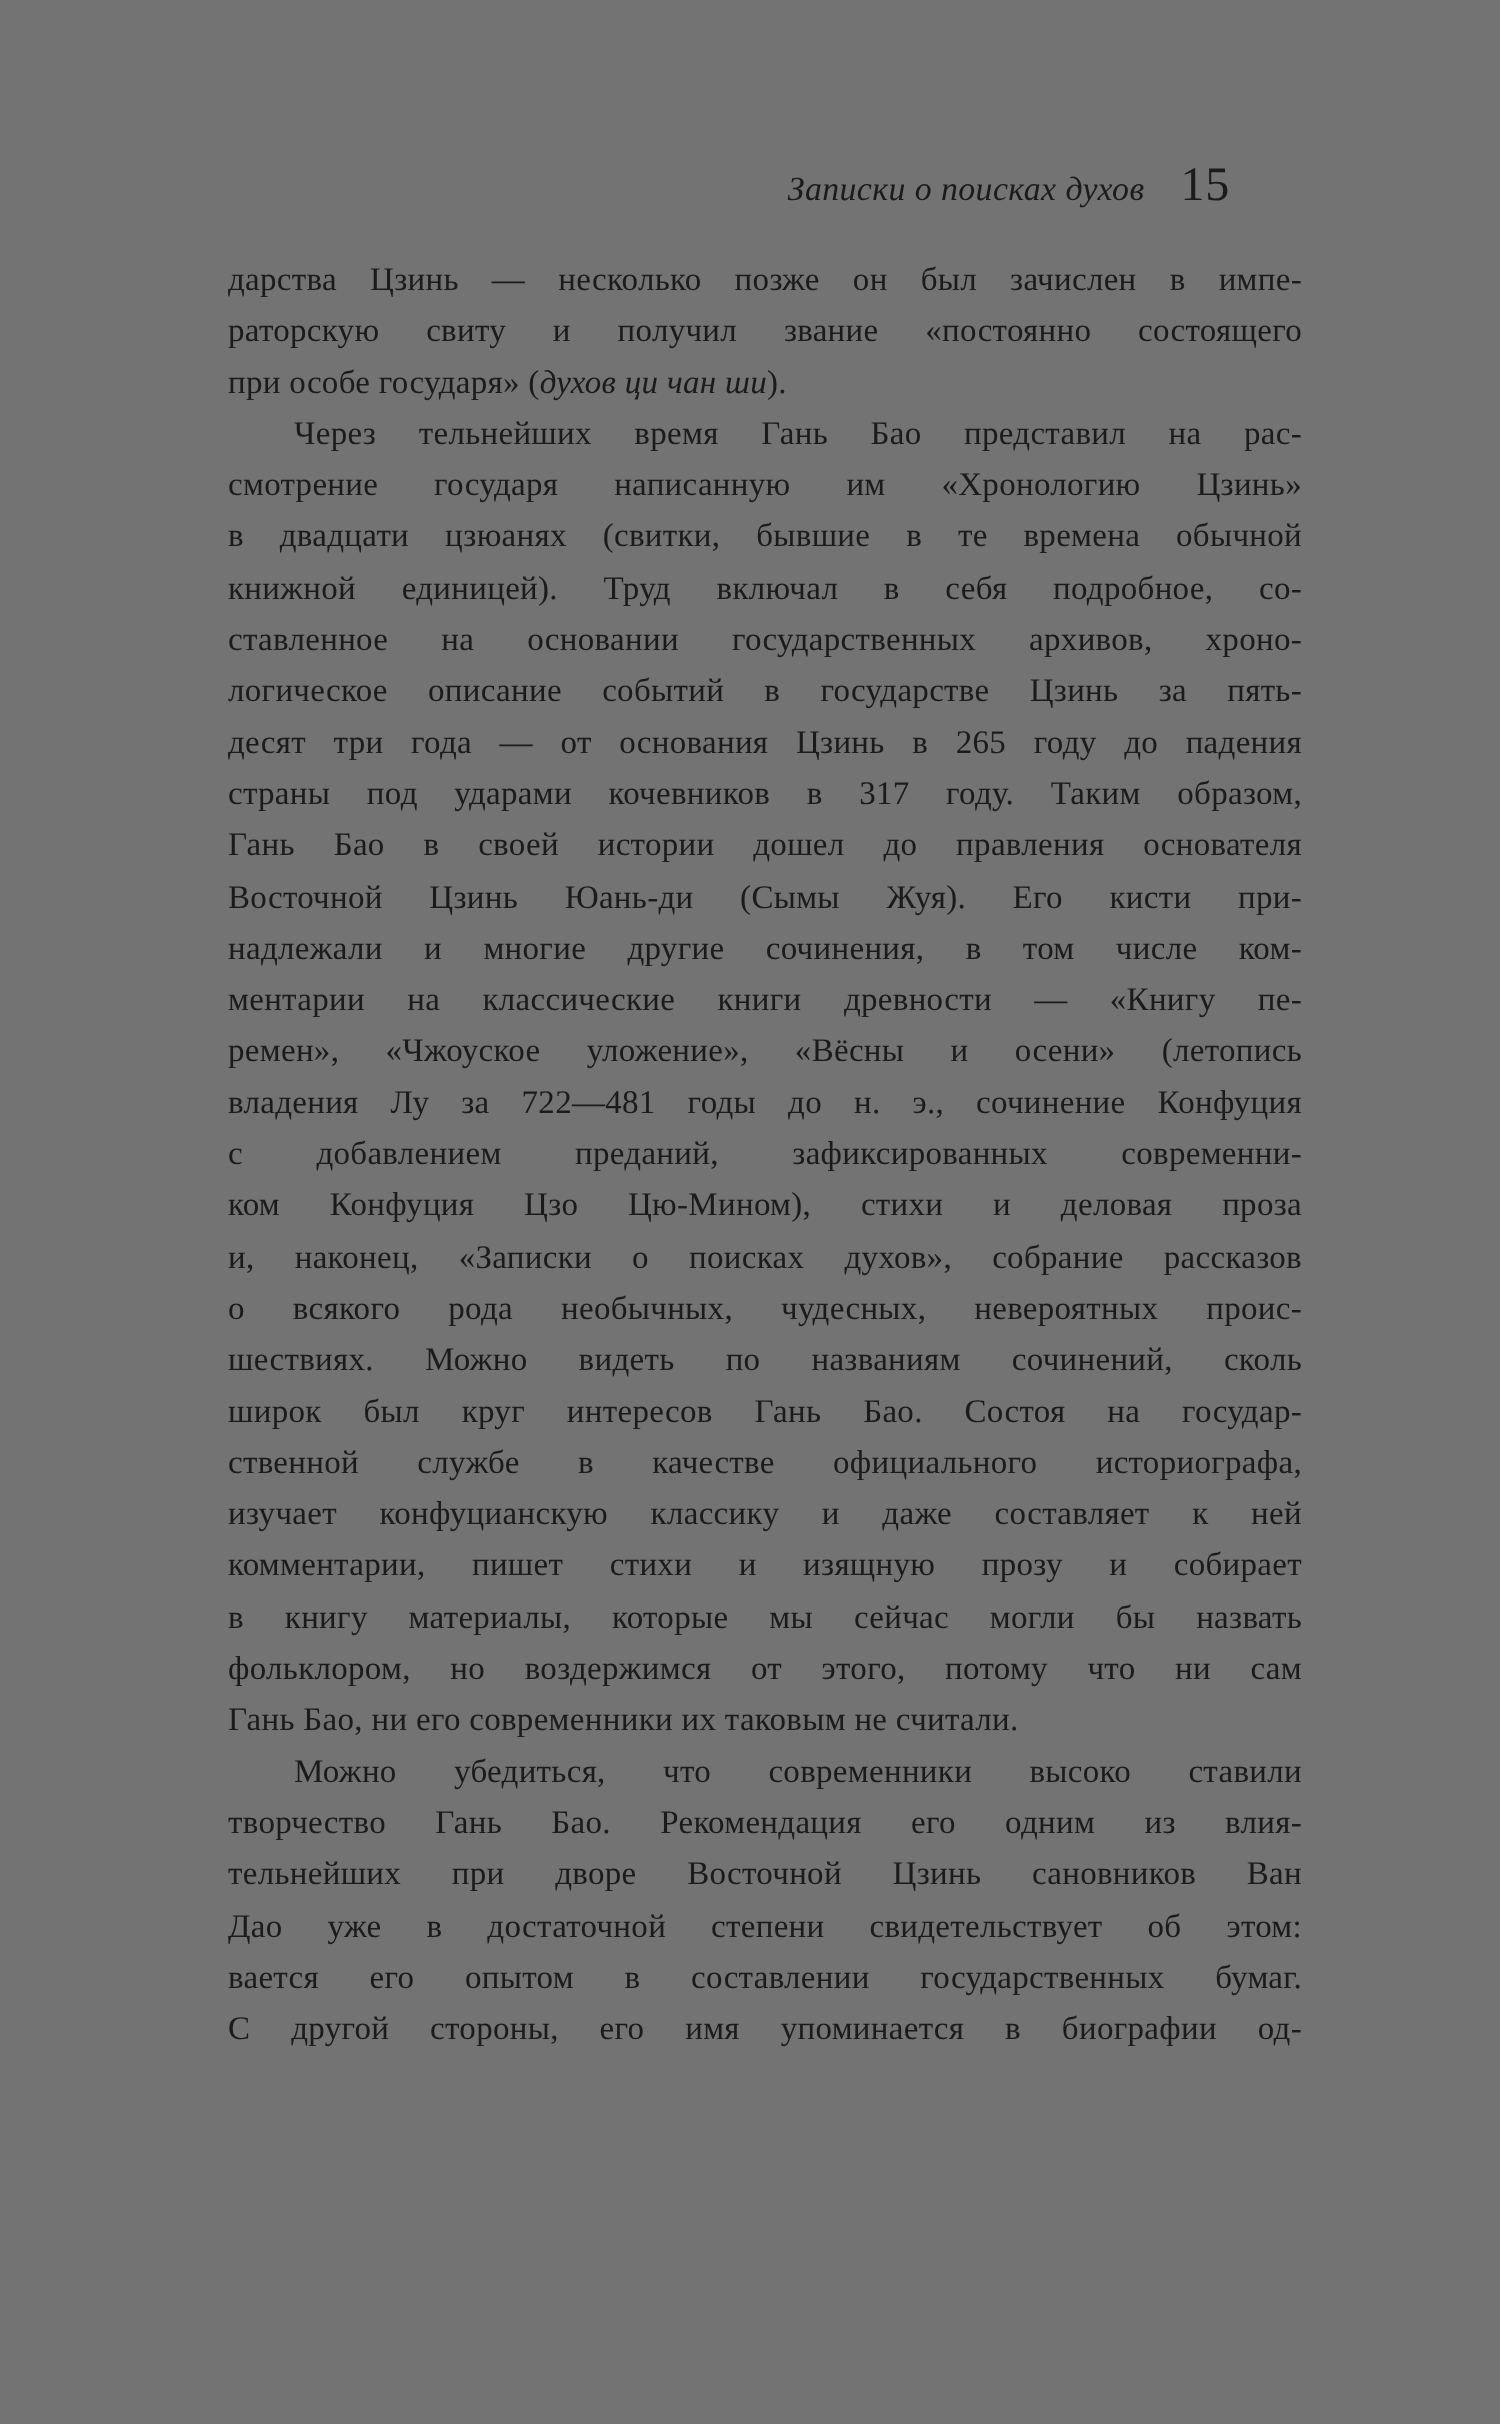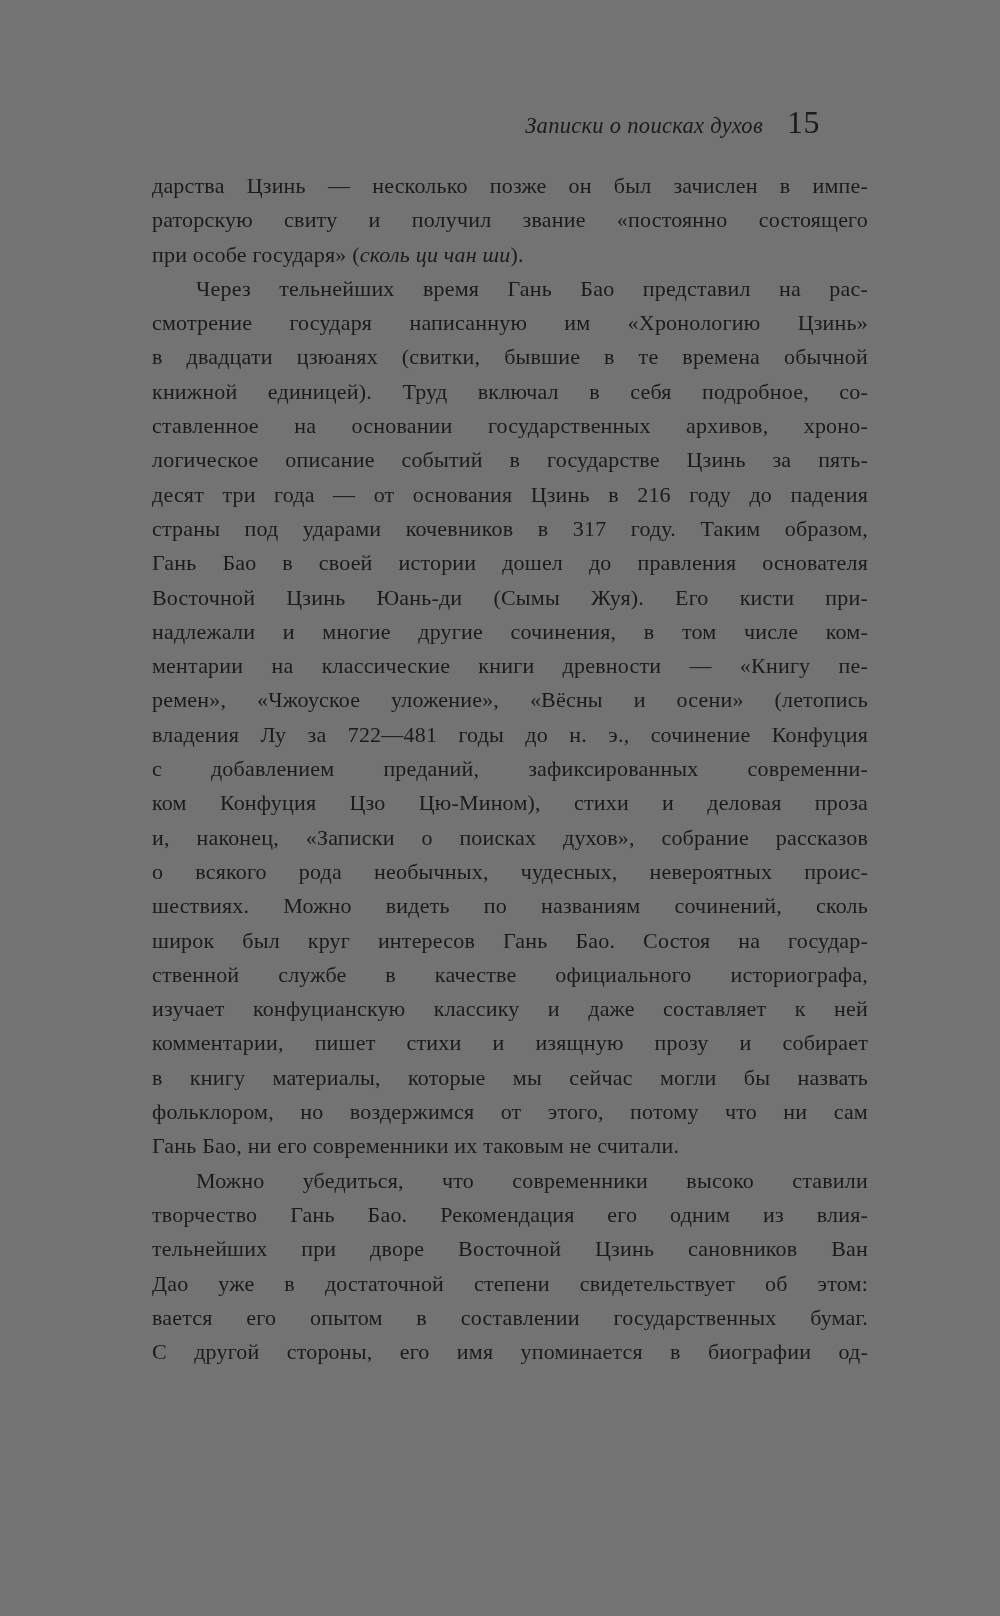--- a/index.html
+++ b/index.html
@@ -66,30 +66,30 @@
 
 <div class="page">
   <div class="header">
     <span class="running-title">Записки о поисках духов</span>
     <span class="page-number">15</span>
   </div>
   <div class="body-text">
       <div class="paragraph">
         <div class="line"><span class="run">дарства Цзинь — несколько позже он был зачислен в импе-</span></div>
         <div class="line"><span class="run">раторскую свиту и получил звание «постоянно состоящего</span></div>
-        <div class="line flush-left"><span class="run">при особе государя» (</span><span class="run italic">сколь ци чан ши</span><span class="run">).</span></div>
+        <div class="line flush-left"><span class="run">при особе государя» (</span><span class="run italic">духов ци чан ши</span><span class="run">).</span></div>
       </div>
       <div class="paragraph">
         <div class="line indent"><span class="run">Через тельнейших время Гань Бао представил на рас-</span></div>
         <div class="line"><span class="run">смотрение государя написанную им «Хронологию Цзинь»</span></div>
         <div class="line"><span class="run">в двадцати цзюанях (свитки, бывшие в те времена обычной</span></div>
         <div class="line"><span class="run">книжной единицей). Труд включал в себя подробное, со-</span></div>
         <div class="line"><span class="run">ставленное на основании государственных архивов, хроно-</span></div>
         <div class="line"><span class="run">логическое описание событий в государстве Цзинь за пять-</span></div>
-        <div class="line"><span class="run">десят три года — от основания Цзинь в 216 году до падения</span></div>
+        <div class="line"><span class="run">десят три года — от основания Цзинь в 265 году до падения</span></div>
         <div class="line"><span class="run">страны под ударами кочевников в 317 году. Таким образом,</span></div>
         <div class="line"><span class="run">Гань Бао в своей истории дошел до правления основателя</span></div>
         <div class="line"><span class="run">Восточной Цзинь Юань-ди (Сымы Жуя). Его кисти при-</span></div>
         <div class="line"><span class="run">надлежали и многие другие сочинения, в том числе ком-</span></div>
         <div class="line"><span class="run">ментарии на классические книги древности — «Книгу пе-</span></div>
         <div class="line"><span class="run">ремен», «Чжоуское уложение», «Вёсны и осени» (летопись</span></div>
         <div class="line"><span class="run">владения Лу за 722—481 годы до н. э., сочинение Конфуция</span></div>
         <div class="line"><span class="run">с добавлением преданий, зафиксированных современни-</span></div>
         <div class="line"><span class="run">ком Конфуция Цзо Цю-Мином), стихи и деловая проза</span></div>
         <div class="line"><span class="run">и, наконец, «Записки о поисках духов», собрание рассказов</span></div>

